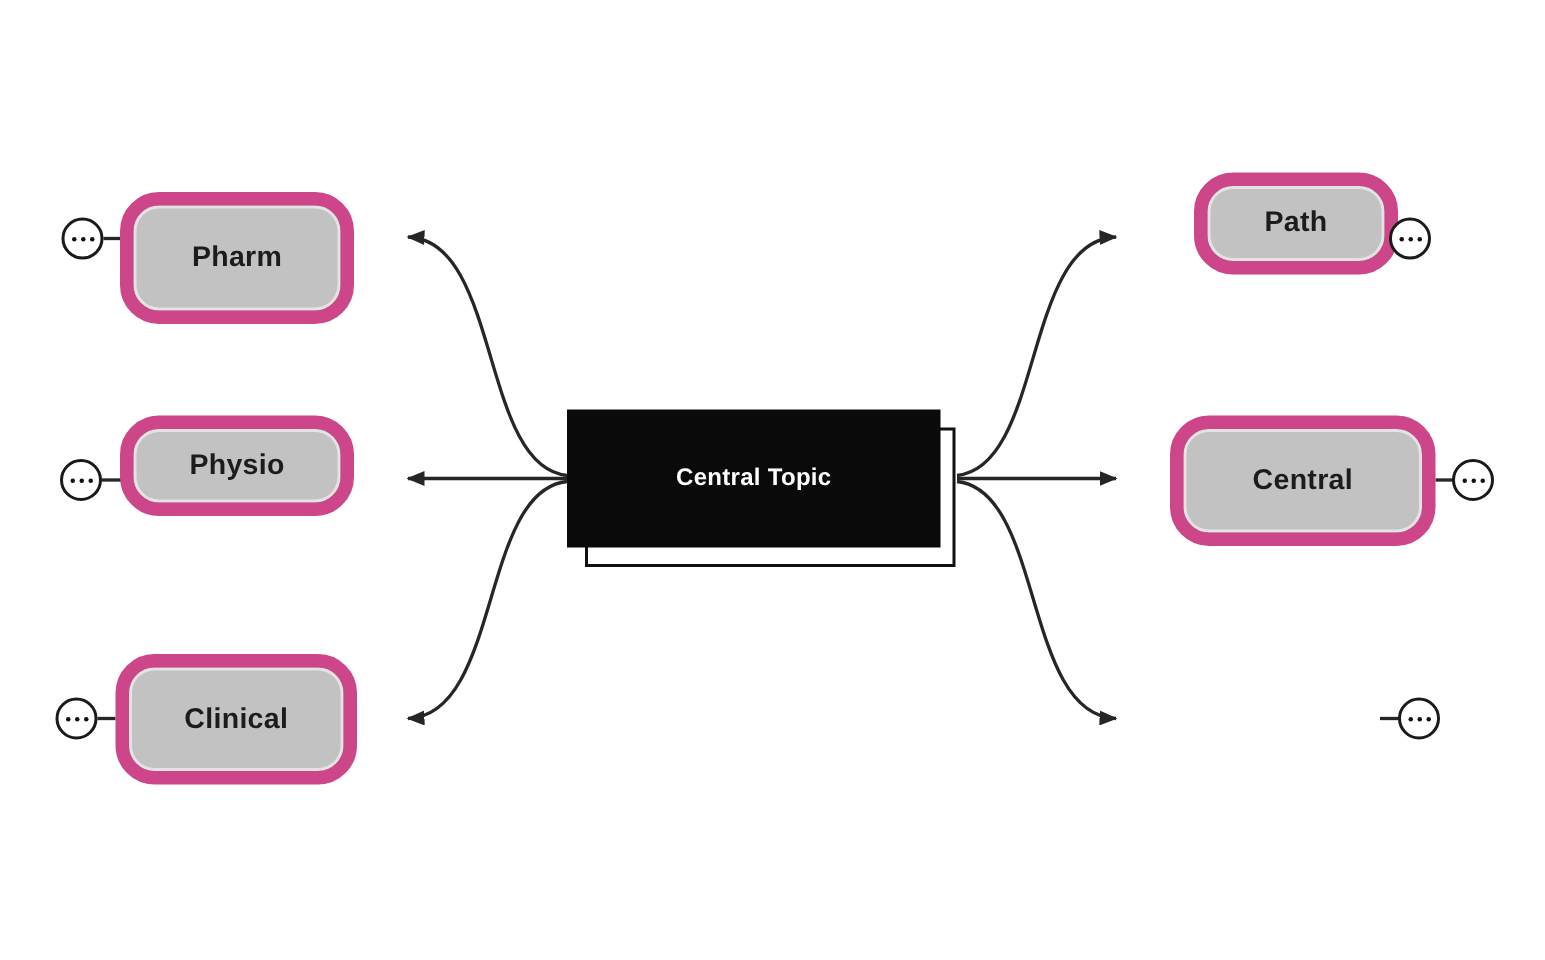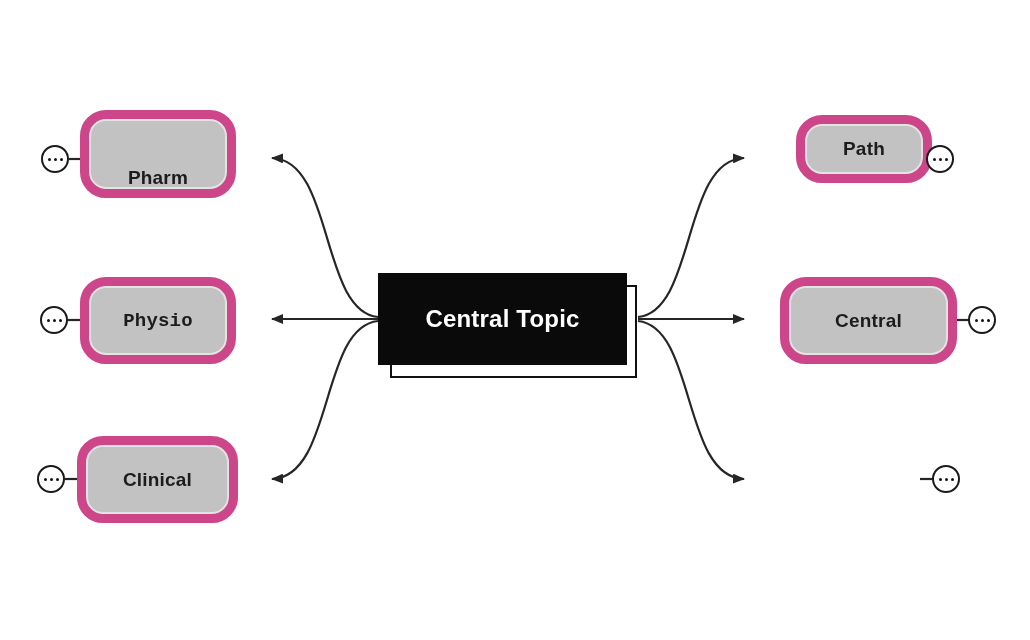--- a/index.html
+++ b/index.html
@@ -43,21 +43,21 @@
     background:#ffffff;border:2px solid #111;
     z-index:1;
   }
   .central{
     position:absolute;left:378px;top:273px;width:249px;height:92px;
     background:var(--central-bg);
     display:flex;align-items:center;justify-content:center;
     z-index:3;cursor:pointer;
   }
   .central-label{
-    font-size:24px;font-weight:bold;color:var(--central-text);
+    font-size:16px;font-weight:bold;color:var(--central-text);
     letter-spacing:.2px;
   }
   .expand-circle{
     position:absolute;width:28px;height:28px;border-radius:50%;
     background:#ffffff;border:2px solid #1a1a1a;
     display:flex;align-items:center;justify-content:center;gap:3px;
     z-index:3;cursor:pointer;
   }
   .expand-circle i{
     display:block;width:3px;height:3px;border-radius:50%;
@@ -91,24 +91,24 @@
       <path d="M 916 159 L 927 159"></path>
       <path d="M 957 320 L 969 320"></path>
       <path d="M 920 479 L 933 479"></path>
     </g>
   </svg>
 
   <div class="central">
     <span class="central-label">Central Topic</span>
   </div>
 
-  <div class="node" style="left:80px;top:110px;width:156px;height:88px;align-items:flex-end;">
+  <div class="node" style="left:80px;top:128px;width:156px;height:88px;">
     <span class="node-label">Pharm</span>
   </div>
-  <div class="node" style="left:80px;top:277px;width:156px;height:87px;font-family:Liberation Mono, monospace;">
+  <div class="node" style="left:80px;top:277px;width:156px;height:67px;">
     <span class="node-label">Physio</span>
   </div>
   <div class="node" style="left:77px;top:436px;width:161px;height:87px;">
     <span class="node-label">Clinical</span>
   </div>
 
   <div class="node" style="left:780px;top:115px;width:136px;height:68px;margin-left:16px;">
     <span class="node-label">Path</span>
   </div>
   <div class="node" style="left:780px;top:277px;width:177px;height:87px;">

